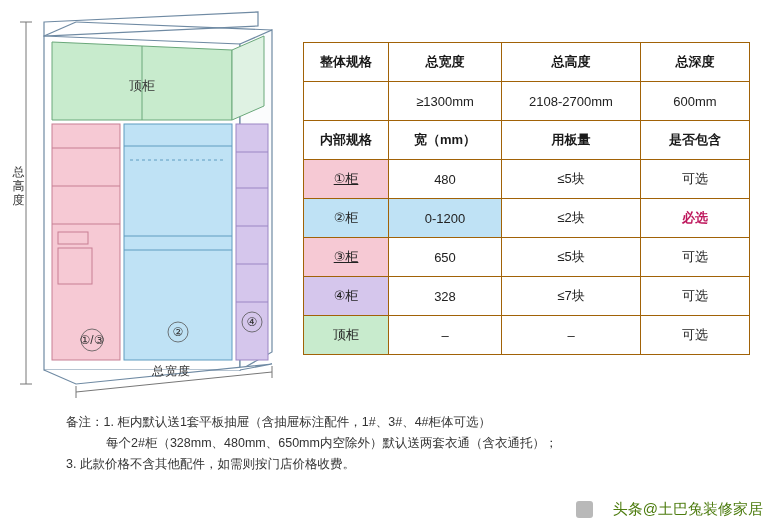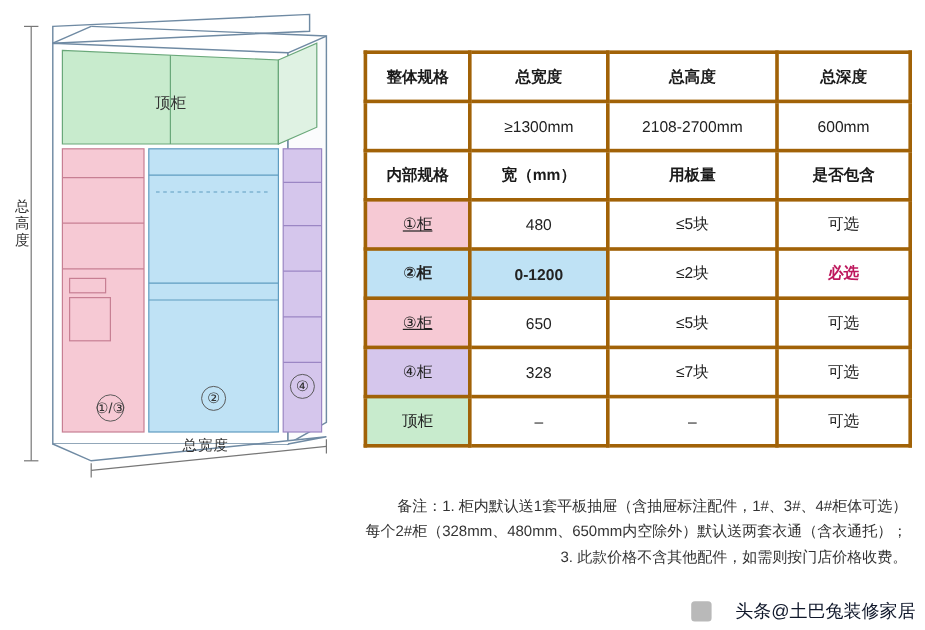--- a/index.html
+++ b/index.html
@@ -30,47 +30,47 @@
     font-size:13px;fill:#333;
   }
   
   #spec-table{
     position:absolute;left:303px;top:42px;
     border-collapse:collapse;
     font-size:13px;
     background:#fff;
   }
   #spec-table td{
-    border:3px solid #a16207;
+    border:1px solid #a16207;
     text-align:center;
     vertical-align:middle;
     padding:0;
     height:38px;
   }
   #spec-table td.c0{width:84px;}
   #spec-table td.c1{width:112px;}
   #spec-table td.c2{width:138px;}
   #spec-table td.c3{width:108px;}
   .hdr{font-weight:bold;color:#1a1a1a;}
   .pink{background:#f6c9d4;text-decoration:underline;}
-  .blue{background:#bfe2f5;font-weight:bold;}
+  .blue{background:#bfe2f5;}
   .purple{background:#d5c6ec;margin-left:30px;}
   .green{background:#c8ebcd;}
   .must{color:#be185d;font-weight:bold;}
   
   #notes{
     position:absolute;left:66px;top:412px;width:690px;
-    font-size:12.5px;line-height:21px;color:#333;text-align:right;
+    font-size:12.5px;line-height:21px;color:#333;
   }
   .note-line{white-space:nowrap;}
   .note-indent{padding-left:40px;}
   
   #watermark{
     position:absolute;right:8px;bottom:6px;
-    font-size:15px;color:#0f172a;
+    font-size:15px;color:#4d7c0f;
     display:flex;align-items:center;gap:20px;
   }
   #wm-logo{
     width:17px;height:17px;border-radius:3px;
     background:#b9b9b9;display:inline-block;
   }
 </style>
 </head>
 <body>
 

